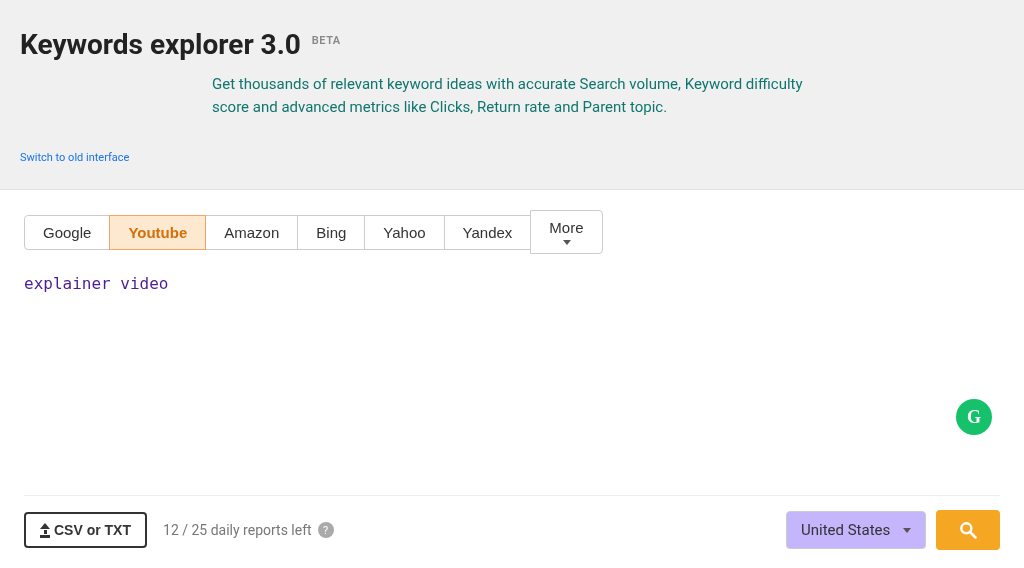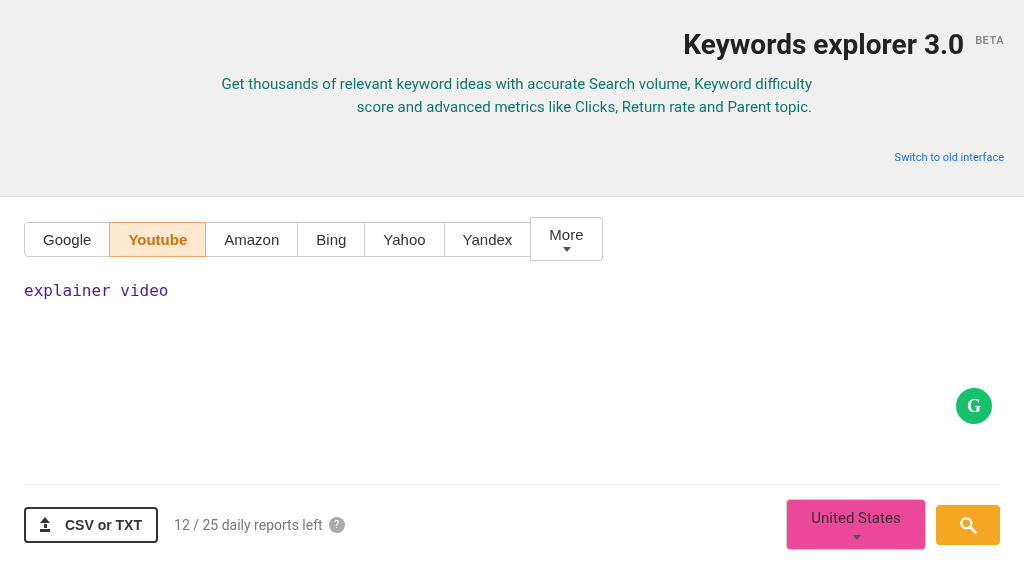--- a/index.html
+++ b/index.html
@@ -8,22 +8,22 @@
       background: #f0f0f0;
       width: 1024px;
       height: 568px;
       overflow: hidden;
       display: flex;
       flex-direction: column;
     }
 
     .header-section {
       background: #f0f0f0;
-      text-align: right;
-      padding: 28px 20px 31px;
+      text-align: left;
+      padding: 28px 20px 24px;
       flex-shrink: 0;
       border-radius: 20px;
     }
 
     .header-title {
       font-size: 28px;
       font-weight: 700;
       color: #222;
       margin-bottom: 12px;
     }
@@ -163,21 +163,21 @@
 
     .footer-left {
       display: flex;
       align-items: center;
       gap: 16px;
     }
 
     .csv-btn {
       display: flex;
       align-items: center;
-      gap: 15px;
+      gap: 4px;
       border: 2px solid #333;
       background: #fff;
       border-radius: 4px;
       padding: 8px 14px;
       font-size: 14px;
       font-weight: 600;
       cursor: pointer;
       color: #333;
     }
 
@@ -231,28 +231,27 @@
       align-items: center;
       gap: 10px;
     }
 
     .country-select {
       border: 1px solid #ccc;
       border-radius: 4px;
       padding: 9px 14px;
       font-size: 15px;
       color: #333;
-      background: #ec4899;
+      background: #c4b5fd;
       cursor: pointer;
       display: flex;
       align-items: center;
       gap: 8px;
       min-width: 140px;
       justify-content: space-between;
-      flex-direction: column;
     }
 
     .search-btn {
       background: #f5a623;
       border: none;
       border-radius: 4px;
       padding: 10px 22px;
       cursor: pointer;
       display: flex;
       align-items: center;

